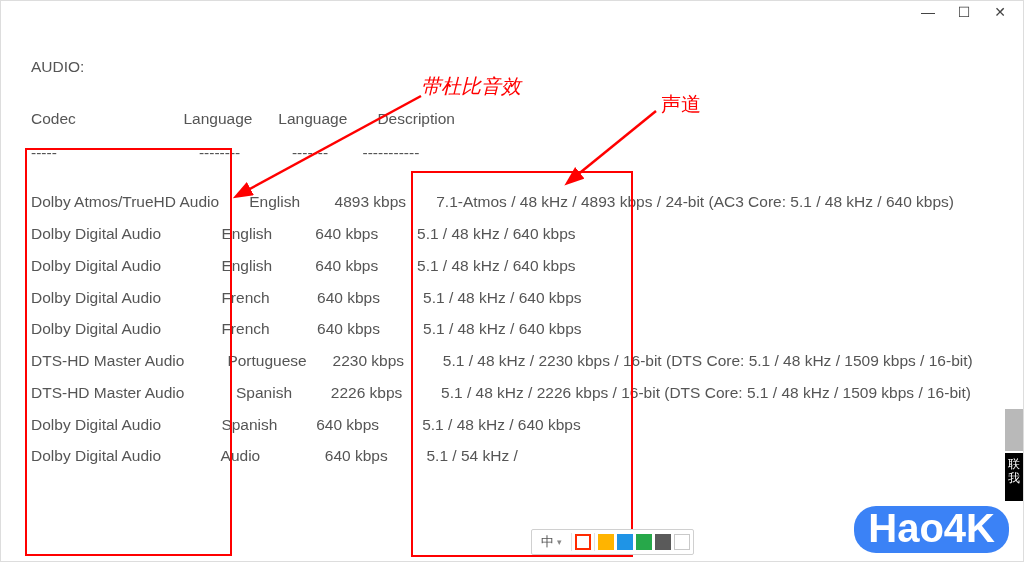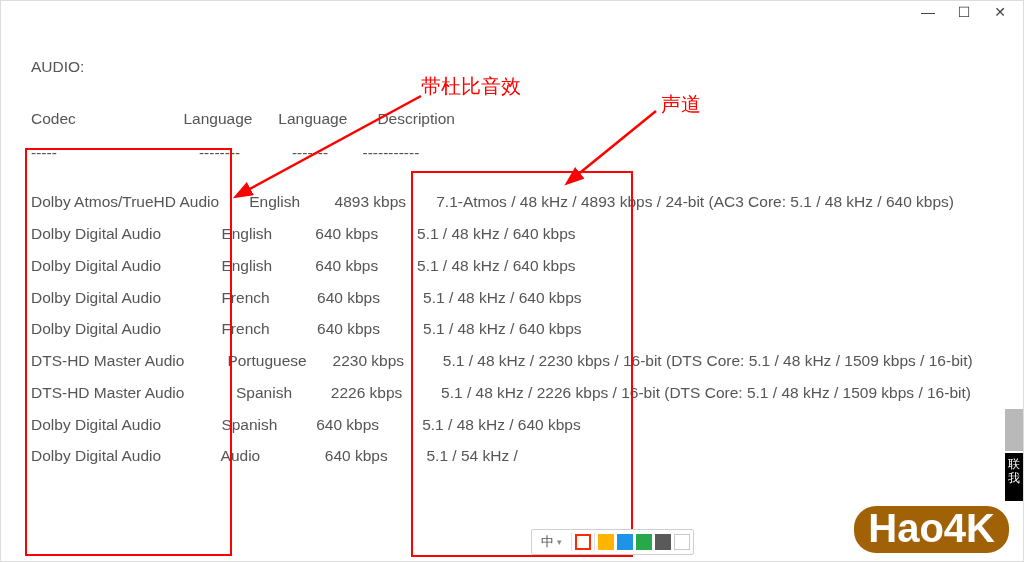--- a/index.html
+++ b/index.html
@@ -89,21 +89,21 @@
     bottom: 8px;
     font-family: Arial, sans-serif;
     font-weight: 700;
     font-size: 40px;
     color: #1f94e6;
     letter-spacing: 0px;
     display: flex;
     align-items: center;
   }
   .logo .pill {
-    background: #a16207;
+    background: #3b82f6;
     color: #fff;
     border-radius: 22px;
     padding: 0 14px 2px 14px;
     margin-right: 4px;
   }
   .logo .dot { color: #00a3e6; }
 
   
   .ime {
     position: absolute;
@@ -218,21 +218,21 @@
       <span>Audio</span>&nbsp;&nbsp;&nbsp;&nbsp;&nbsp;&nbsp;&nbsp;&nbsp;&nbsp;&nbsp;&nbsp;&nbsp;&nbsp;&nbsp;
       <span>640 kbps</span>&nbsp;&nbsp;&nbsp;&nbsp;&nbsp;&nbsp;&nbsp;&nbsp;
       <span>5.1 / 54 kHz /</span>
     </div>
   </div>
 </div>
 
 <div class="red-box" style="left:24px;  top:147px; width:207px; height:408px;"></div>
 <div class="red-box" style="left:410px; top:170px; width:222px; height:386px;"></div>
 
-<div class="anno" style="left:420px; top:72px;">带杜比音效</div>
+<div class="anno" style="left:420px; top:72px;font-style:italic;">带杜比音效</div>
 <div class="anno" style="left:660px; top:90px;text-align:right;">声道</div>
 
 <svg class="arrows">
   <defs>
     <marker id="ah" markerWidth="10" markerHeight="10" refX="2" refY="3" orient="auto">
       <path d="M0,0 L0,6 L8,3 z" fill="#ff0000"></path>
     </marker>
   </defs>
   <line x1="420" y1="95" x2="245" y2="190" stroke="#ff0000" stroke-width="2.5" marker-end="url(#ah)"></line>
   <line x1="655" y1="110" x2="575" y2="175" stroke="#ff0000" stroke-width="2.5" marker-end="url(#ah)"></line>

